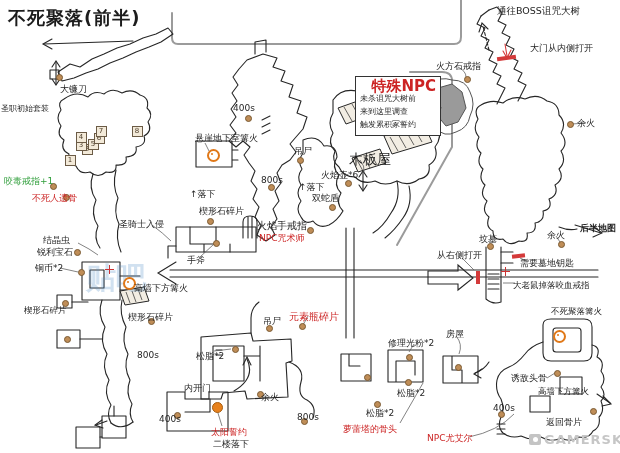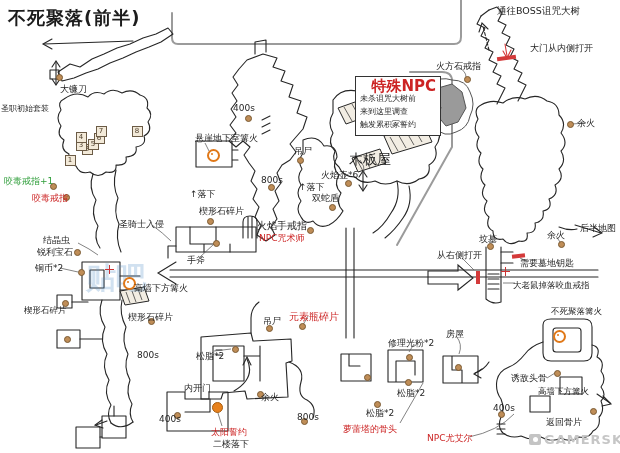--- a/index.html
+++ b/index.html
@@ -210,21 +210,21 @@
   </div>
 
   <div id="labels-layer">
       <div class="map-label" style="left: 497px; top: 6px; color: rgb(31, 31, 31); font-size: 9.5px;">通往BOSS诅咒大树</div>
       <div class="map-label" style="left: 530px; top: 43px; color: rgb(31, 31, 31); font-size: 9px;">大门从内侧打开</div>
       <div class="map-label" style="left: 436px; top: 61px; color: rgb(31, 31, 31); font-size: 9px;">火方石戒指</div>
       <div class="map-label" style="left: 577px; top: 118px; color: rgb(31, 31, 31); font-size: 9px;">余火</div>
       <div class="map-label" style="left: 60px; top: 84px; color: rgb(31, 31, 31); font-size: 9px;">大镰刀</div>
       <div class="map-label" style="left: 1px; top: 104px; color: rgb(31, 31, 31); font-size: 8px;">圣职初始套装</div>
       <div class="map-label" style="left: 4px; top: 176px; color: rgb(47, 158, 58); font-size: 9px;">咬毒戒指+1</div>
-      <div class="map-label" style="left: 32px; top: 193px; color: rgb(204, 36, 36); font-size: 9px;">咬毒戒指</div>
+      <div class="map-label" style="left: 32px; top: 193px; color: rgb(204, 36, 36); font-size: 9px;">不死人遗骨</div>
       <div class="map-label" style="left: 119px; top: 219px; color: rgb(31, 31, 31); font-size: 9px;">圣骑士入侵</div>
       <div class="map-label" style="left: 43px; top: 235px; color: rgb(31, 31, 31); font-size: 9px;">结晶虫</div>
       <div class="map-label" style="left: 37px; top: 247px; color: rgb(31, 31, 31); font-size: 9px;">锐利宝石</div>
       <div class="map-label" style="left: 35px; top: 263px; color: rgb(31, 31, 31); font-size: 9px;">铜币*2</div>
       <div class="map-label" style="left: 233px; top: 103px; color: rgb(31, 31, 31); font-size: 9px;">400s</div>
       <div class="map-label" style="left: 195px; top: 133px; color: rgb(31, 31, 31); font-size: 9px;">悬崖地下室篝火</div>
       <div class="map-label" style="left: 294px; top: 146px; color: rgb(31, 31, 31); font-size: 9px;">吊尸</div>
       <div class="map-label" style="left: 261px; top: 175px; color: rgb(31, 31, 31); font-size: 9px;">800s</div>
       <div class="map-label" style="left: 190px; top: 189px; color: rgb(31, 31, 31); font-size: 9px;">↑落下</div>
       <div class="map-label" style="left: 299px; top: 182px; color: rgb(31, 31, 31); font-size: 9px;">↑落下</div>
@@ -252,21 +252,21 @@
       <div class="map-label" style="left: 397px; top: 388px; color: rgb(31, 31, 31); font-size: 9px;">松脂*2</div>
       <div class="map-label" style="left: 366px; top: 408px; color: rgb(31, 31, 31); font-size: 9px;">松脂*2</div>
       <div class="map-label" style="left: 343px; top: 424px; color: rgb(204, 36, 36); font-size: 9px;">萝蕾塔的骨头</div>
       <div class="map-label" style="left: 427px; top: 433px; color: rgb(204, 36, 36); font-size: 9px;">NPC尤艾尔</div>
       <div class="map-label" style="left: 446px; top: 329px; color: rgb(31, 31, 31); font-size: 9px;">房屋</div>
       <div class="map-label" style="left: 479px; top: 234px; color: rgb(31, 31, 31); font-size: 9px;">坟墓</div>
       <div class="map-label" style="left: 437px; top: 250px; color: rgb(31, 31, 31); font-size: 9px;">从右侧打开</div>
       <div class="map-label" style="left: 520px; top: 258px; color: rgb(31, 31, 31); font-size: 9px;">需要墓地钥匙</div>
       <div class="map-label" style="left: 513px; top: 280px; color: rgb(31, 31, 31); font-size: 8.5px;">大老鼠掉落咬血戒指</div>
       <div class="map-label" style="left: 547px; top: 230px; color: rgb(31, 31, 31); font-size: 9px;">余火</div>
-      <div class="map-label" style="left: 580px; top: 223px; color: rgb(31, 31, 31); font-size: 9px;">后半地图</div>
+      <div class="map-label" style="left: 580px; top: 223px; color: rgb(31, 31, 31); font-size: 9px; font-weight: bold;">后半地图</div>
       <div class="map-label" style="left: 551px; top: 306px; color: rgb(31, 31, 31); font-size: 8.5px;">不死聚落篝火</div>
       <div class="map-label" style="left: 511px; top: 373px; color: rgb(31, 31, 31); font-size: 9px;">诱敌头骨</div>
       <div class="map-label" style="left: 538px; top: 386px; color: rgb(31, 31, 31); font-size: 8.5px;">高墙下方篝火</div>
       <div class="map-label" style="left: 546px; top: 417px; color: rgb(31, 31, 31); font-size: 9px;">返回骨片</div>
       <div class="map-label" style="left: 493px; top: 403px; color: rgb(31, 31, 31); font-size: 9px;">400s</div>
     </div>
   <div id="icons-layer">
       <div class="nmarker" style="left: 64.5px; top: 154.5px;">1</div>
       <div class="nmarker" style="left: 81.5px; top: 143.5px;">2</div>
       <div class="nmarker" style="left: 75.5px; top: 139.5px;">3</div>

